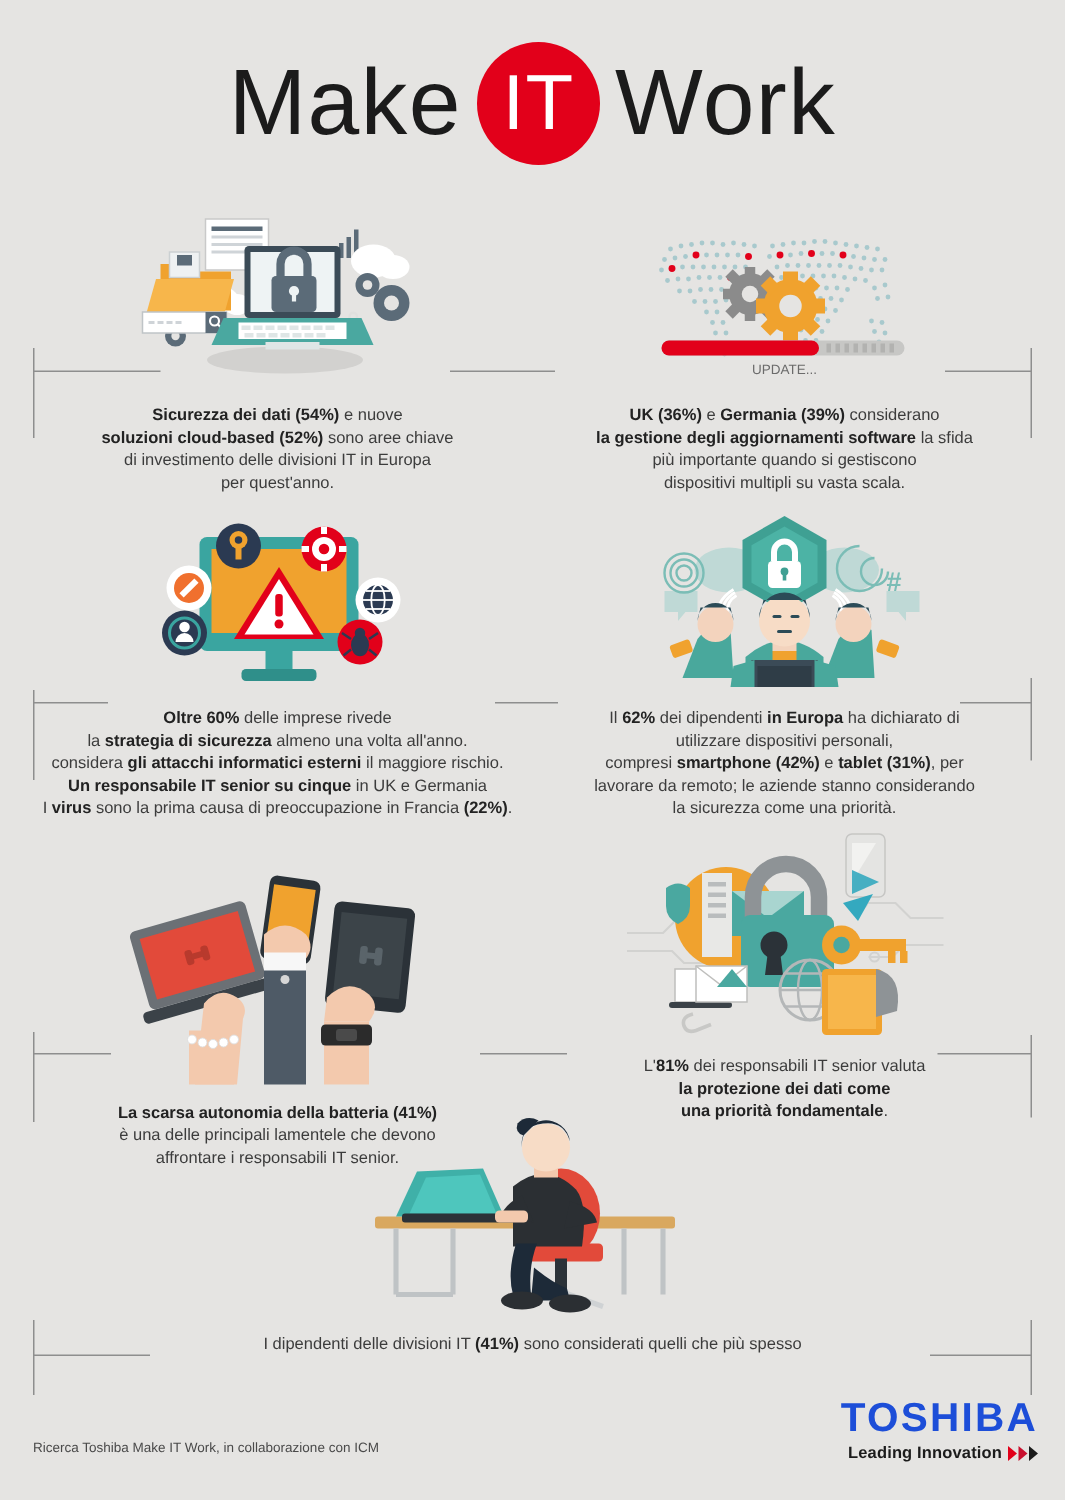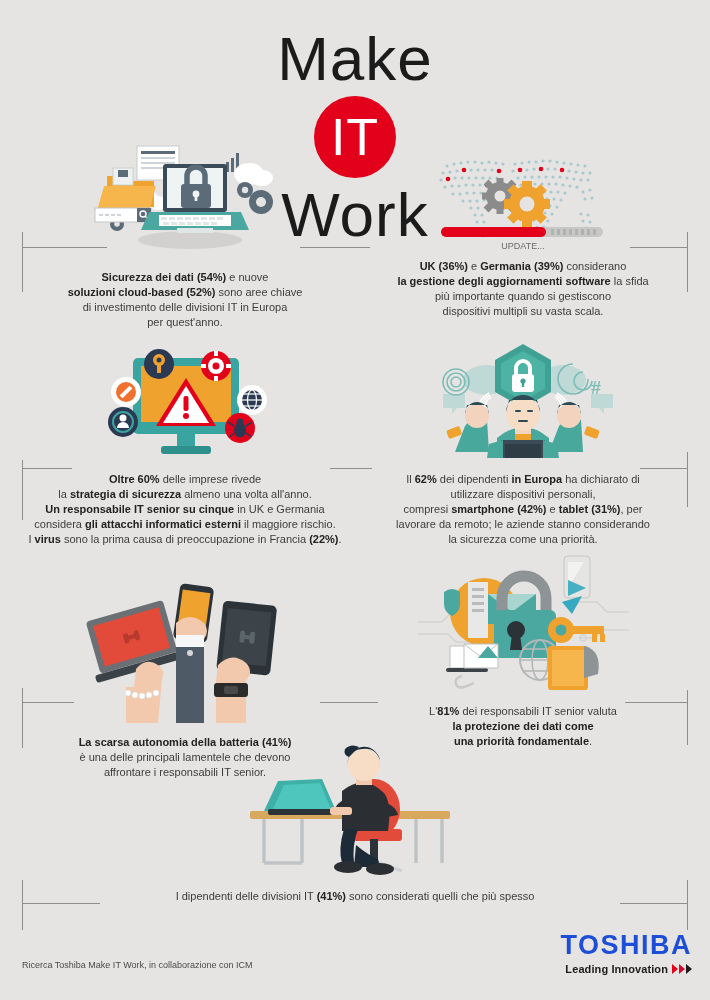--- a/index.html
+++ b/index.html
@@ -13,21 +13,20 @@
   }
   .page{position:relative;width:710px;height:1000px;}
 
   
   .title-wrap{position:absolute;top:28px;left:0;width:710px;text-align:center;}
   .title{
     font-size:62px;font-weight:300;letter-spacing:1px;
     color:#1b1b1b;line-height:1;white-space:nowrap;
     display:inline-flex;align-items:center;justify-content:center;gap:6px;
     font-family:"Liberation Sans", sans-serif;
-    flex-direction:column;
   }
   .title .word{display:inline-block;}
   .title .it-badge{
     display:inline-flex;align-items:center;justify-content:center;
     width:82px;height:82px;border-radius:50%;
     background:#e2001a;color:#ffffff;font-size:52px;font-weight:300;
     letter-spacing:1px;margin:0 4px;
   }
 
   
@@ -395,21 +394,21 @@
           <rect x="140" y="89" width="3" height="6"></rect>
             <rect x="146" y="89" width="3" height="6"></rect>
           <rect x="152" y="89" width="3" height="6"></rect>
             <rect x="158" y="89" width="3" height="6"></rect>
           <rect x="164" y="89" width="3" height="6"></rect>
             <rect x="170" y="89" width="3" height="6"></rect>
         </g>
         <text x="100" y="109" font-family="Liberation Sans, sans-serif" font-size="9" fill="#6b6b6b" text-anchor="middle">UPDATE...</text>
       </svg>
     </div>
-    <div class="cap" style="margin-top:7px;">
+    <div class="cap" style="margin-top:18px;">
         <div><b>UK (36%)</b><span> e </span><b>Germania (39%)</b><span> considerano</span></div>
         <div><b>la gestione degli aggiornamenti software</b><span> la sfida</span></div>
         <div><span>più importante quando si gestiscono</span></div>
         <div><span>dispositivi multipli su vasta scala.</span></div>
       </div>
   </div>
 
   <div class="sec" style="left:20px;top:338px;width:330px;">
     <div class="art" style="width:200px;height:120px;">
       <svg viewBox="0 0 200 120" width="200" height="120">
@@ -461,22 +460,22 @@
               <line x1="161" y1="88" x2="167" y2="84"></line>
             <line x1="149" y1="95" x2="144" y2="99"></line>
               <line x1="161" y1="95" x2="166" y2="99"></line>
           </g>
         </g>
       </svg>
     </div>
     <div class="cap" style="margin-top:14px;">
         <div><b>Oltre 60%</b><span> delle imprese rivede</span></div>
         <div><span>la </span><b>strategia di sicurezza</b><span> almeno una volta all'anno.</span></div>
+        <div><span>considera </span><b>gli attacchi informatici esterni</b><span> il maggiore rischio.</span></div>
         <div><b>Un responsabile IT senior su cinque</b><span> in UK e Germania</span></div>
-        <div><span>considera </span><b>gli attacchi informatici esterni</b><span> il maggiore rischio.</span></div>
         <div><span>I </span><b>virus</b><span> sono la prima causa di preoccupazione in Francia </span><b>(22%)</b><span>.</span></div>
       </div>
   </div>
 
   <div class="sec" style="left:358px;top:342px;width:330px;">
     <div class="art" style="width:200px;height:116px;">
       <svg viewBox="0 0 200 116" width="200" height="116">
 
         <g fill="#b9d8d4" opacity=".85">
           <ellipse cx="63" cy="38" rx="23" ry="15"></ellipse>

